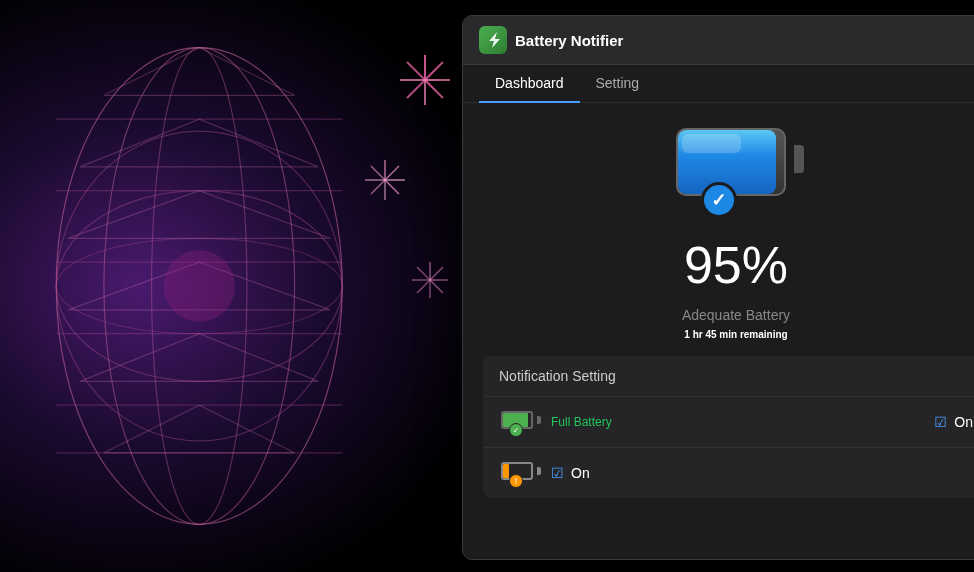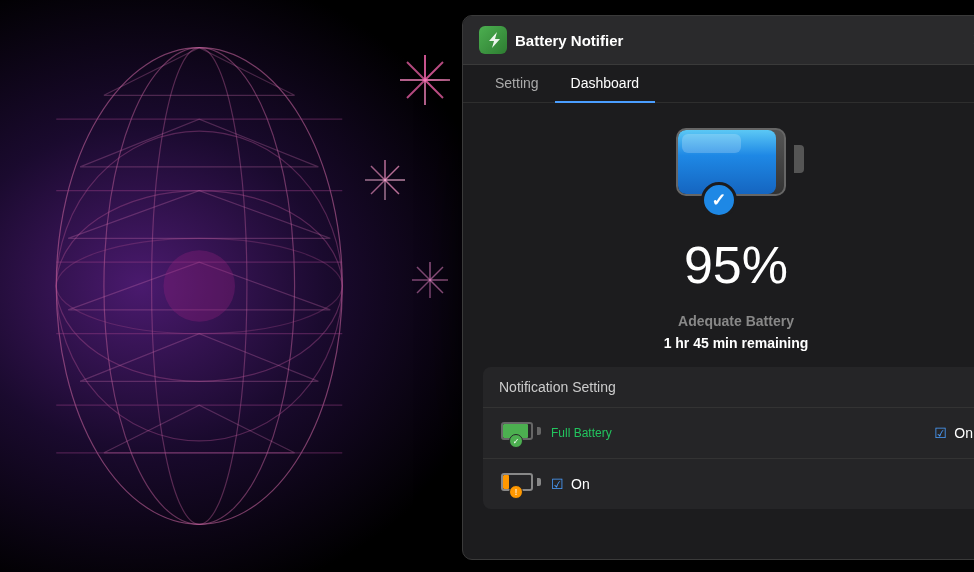--- a/index.html
+++ b/index.html
@@ -198,27 +198,26 @@
       font-size: 52px;
       font-weight: 400;
       color: #ffffff;
       margin-top: 10px;
       line-height: 1;
     }
 
     .battery-status {
       color: #888;
       font-size: 14px;
-      margin-top: 22px;
-      font-weight: bold;
+      margin-top: 16px;
     }
 
     .battery-time {
       color: #ffffff;
-      font-size: 14px;
+      font-size: 10px;
       font-weight: 600;
       margin-top: 6px;
     }
 
     
     .notification-section {
       width: 100%;
       margin-top: 16px;
       background: #252527;
       border-radius: 8px;
@@ -440,22 +439,22 @@
 
           <path d="M14 2L6 11h5l-2 7 8-9h-5z" fill="#fff" opacity="0.9"></path>
         </svg>
       </div>
       <span class="app-title">Battery Notifier</span>
     </div>
     <button class="close-btn">✕</button>
   </div>
 
   <div class="nav-tabs">
+    <div class="nav-tab active">Dashboard</div>
     <div class="nav-tab">Setting</div>
-    <div class="nav-tab active">Dashboard</div>
   </div>
 
   <div class="dashboard">
 
     <div class="battery-visual">
       <div class="battery-body">
         <div class="battery-fill">
           <div class="battery-gloss"></div>
         </div>
       </div>

